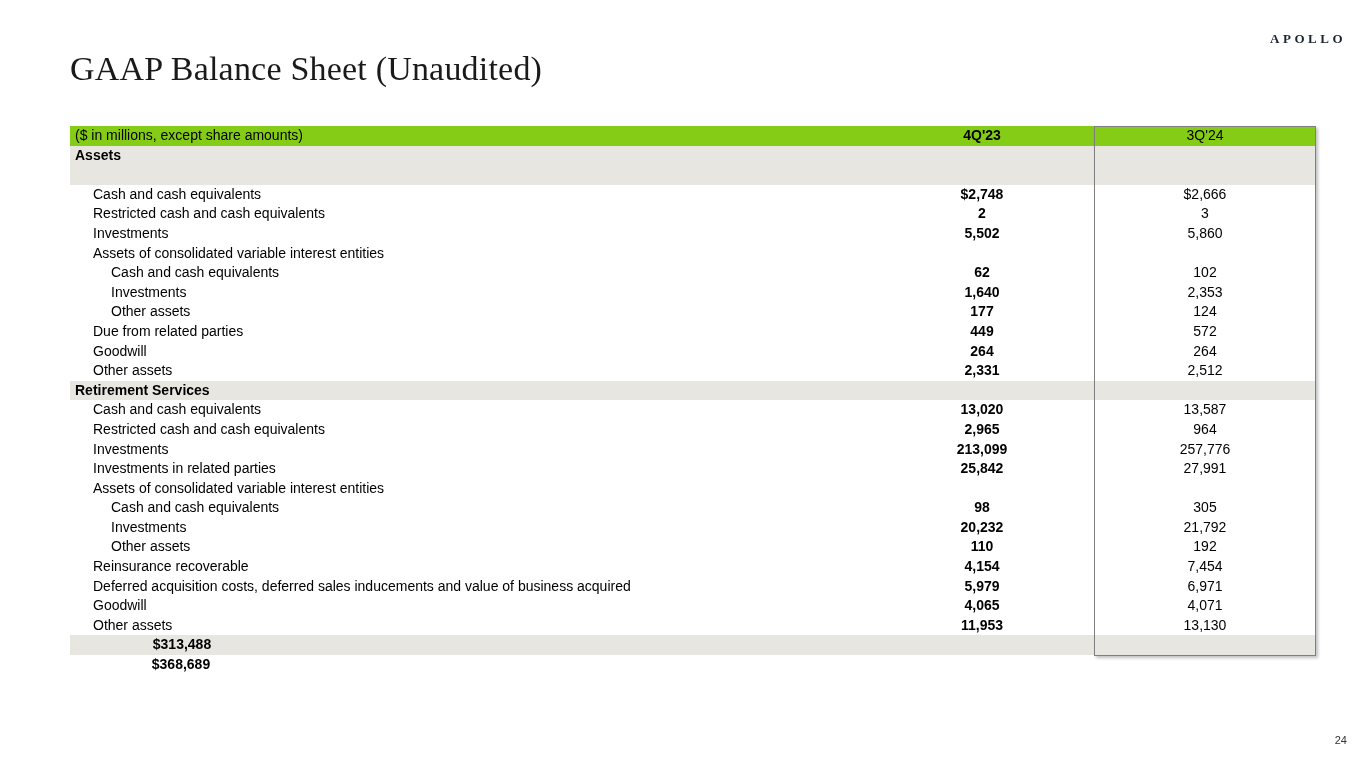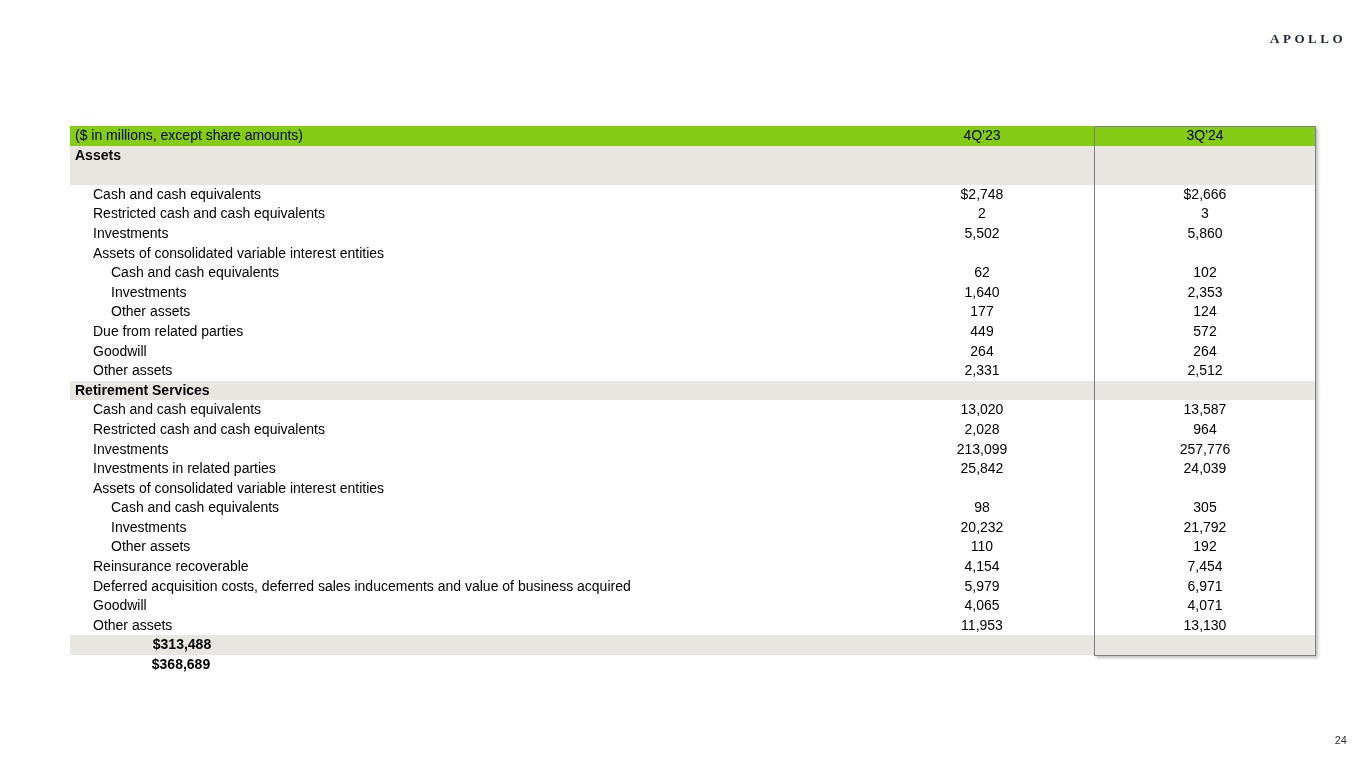--- a/index.html
+++ b/index.html
@@ -51,21 +51,21 @@
     color: #000000;
     white-space: nowrap;
   }
   .row.band-light { background: #84cc16; }
   .row.band-gray  { background: #e8e6e1; flex-direction: column; }
   .row.bold { font-weight: 700; }
   .lbl { flex: 1; overflow: hidden; }
   .lbl.i0 { padding-left: 5px; }
   .lbl.i1 { padding-left: 23px; }
   .lbl.i2 { padding-left: 41px; }
-  .val  { width: 224px; text-align: center; }
+  .val  { width: 224px; text-align: center; font-weight: bold; }
   .val2 { width: 222px; text-align: center; }
   .highlight-box {
     position: absolute;
     left: 1024px;
     top: 0;
     width: 220px;
     height: 528px;
     border: 1px solid #7f7f7f;
     box-shadow: 2px 2px 3px rgba(0,0,0,0.25);
     pointer-events: none;
@@ -78,20 +78,21 @@
     color: #333333;
   }
 </style>
 </head>
 <body>
 
 <div class="slide">
 
   <div class="logo">APOLLO</div>
 
+  <div class="title">GAAP Balance Sheet (Unaudited)</div>
 
   <div class="bs-table">
     <div class="row band-light">
       <span class="lbl i0">($ in millions, except share amounts)</span>
       <span class="val">4Q'23</span>
       <span class="val2">3Q'24</span>
     </div>
     <div id="rows">
         <div class="row band-gray bold">
           <span class="lbl i0">Assets</span>
@@ -157,32 +158,32 @@
           <span class="val"></span>
           <span class="val2"></span>
         </div>
         <div class="row">
           <span class="lbl i1">Cash and cash equivalents</span>
           <span class="val">13,020</span>
           <span class="val2">13,587</span>
         </div>
         <div class="row">
           <span class="lbl i1">Restricted cash and cash equivalents</span>
-          <span class="val">2,028</span>
+          <span class="val">2,965</span>
           <span class="val2">964</span>
         </div>
         <div class="row">
           <span class="lbl i1">Investments</span>
           <span class="val">213,099</span>
           <span class="val2">257,776</span>
         </div>
         <div class="row">
           <span class="lbl i1">Investments in related parties</span>
           <span class="val">25,842</span>
-          <span class="val2">24,039</span>
+          <span class="val2">27,991</span>
         </div>
         <div class="row">
           <span class="lbl i1">Assets of consolidated variable interest entities</span>
           <span class="val"></span>
           <span class="val2"></span>
         </div>
         <div class="row">
           <span class="lbl i2">Cash and cash equivalents</span>
           <span class="val">98</span>
           <span class="val2">305</span>

